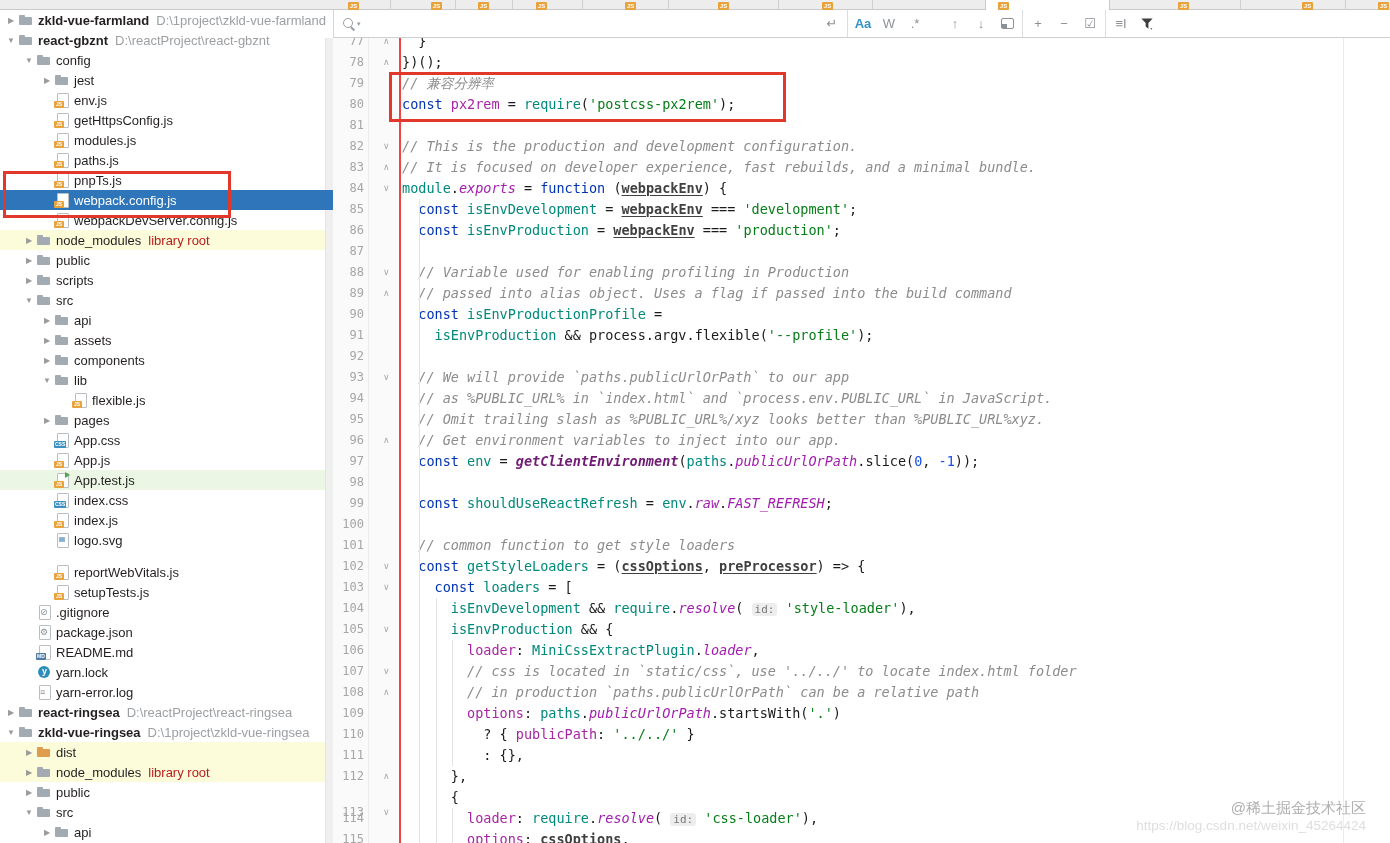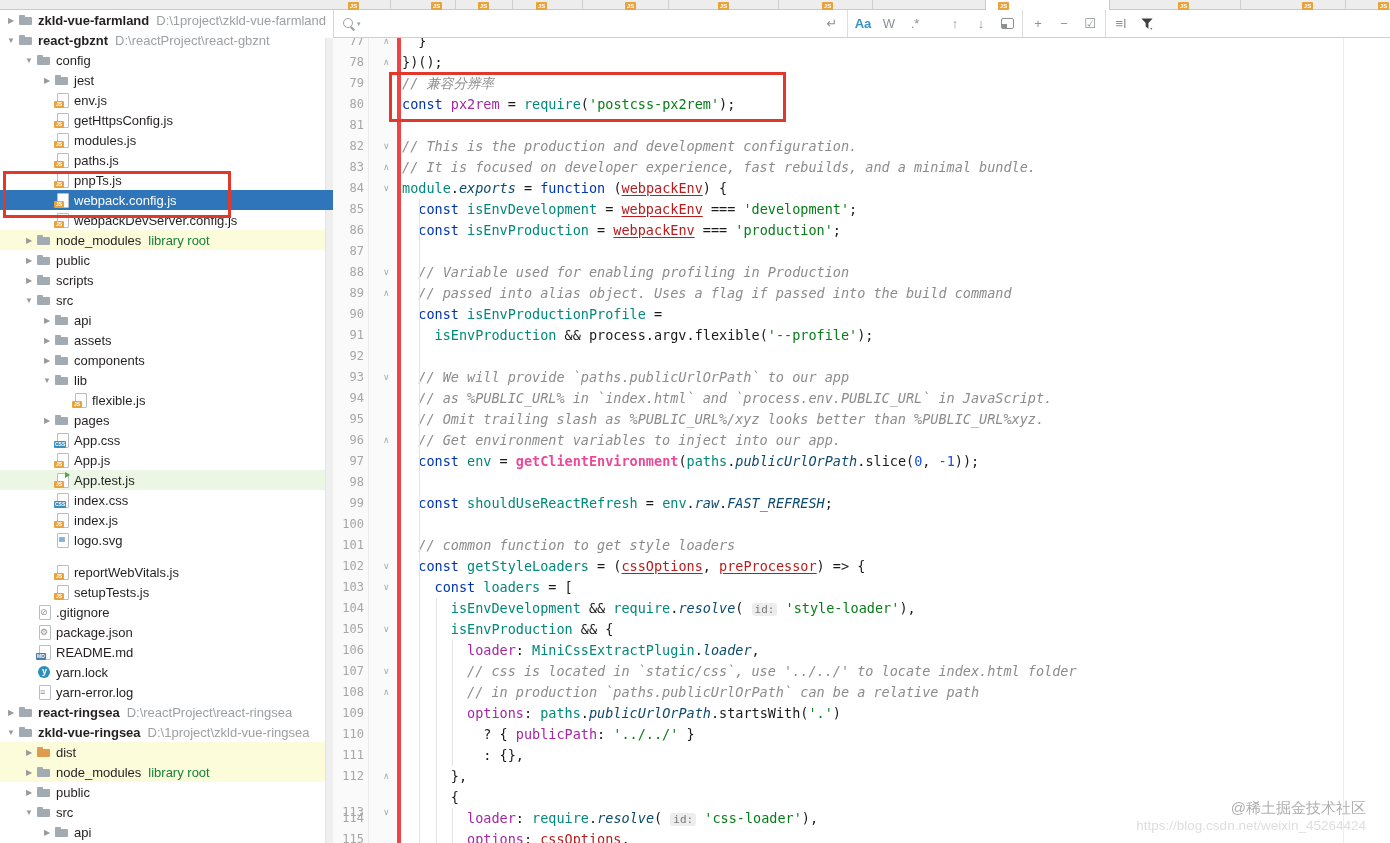--- a/index.html
+++ b/index.html
@@ -50,21 +50,21 @@
   .trow { position:relative; display:flex; align-items:center; height:20px; width:325px;
     font-size:13px; color:#231f20; white-space:nowrap; z-index:2; cursor:pointer; }
   .trow.sel { background:#2e75b9; color:#ffffff; width:333px; }
   .trow.yellow { background:#fcfcda; }
   .trow.green { background:#ebf6e5; }
   .trow .arrow { display:inline-block; width:14px; font-size:8px; color:#9a9a9a; text-align:center; flex:0 0 14px; }
   .trow.sel .arrow { color:#dce9f7; }
   .trow .tlabel { margin-left:4px; }
   .trow .tlabel.b { font-weight:bold; }
   .trow .tpath { margin-left:7px; color:#9da0a3; }
-  .trow .tbadge { margin-left:7px; color:#15803d; }
+  .trow .tbadge { margin-left:7px; color:#b91c1c; }
 
   
   .fi { position:relative; display:inline-block; width:16px; height:16px; flex:0 0 16px; }
   .fi.folder::before { content:""; position:absolute; left:1px; top:5px; width:13px; height:8px;
     background:#a2abb2; border-radius:1px; }
   .fi.folder::after { content:""; position:absolute; left:1px; top:3px; width:6px; height:3px;
     background:#a2abb2; border-radius:1px 1px 0 0; }
   .fi.folder.orange::before, .fi.folder.orange::after { background:#e09c4e; }
   .fi.sheet::before { content:""; position:absolute; left:3px; top:1px; width:10px; height:13px;
     background:#fdfdfd; border:1px solid #b9bec2; border-radius:1px; }
@@ -78,38 +78,38 @@
     border-left:5px solid #54a54b; border-top:3px solid transparent; border-bottom:3px solid transparent; }
   .fi .glyph { position:absolute; left:4px; top:3px; font-size:9px; color:#8a9096; }
   .fi.yarn::before { content:""; position:absolute; left:2px; top:2px; width:12px; height:12px;
     background:#2c8ebb; border-radius:50%; }
   .fi.yarn::after { content:"y"; position:absolute; left:6px; top:2px; color:#fff; font-size:9px; font-weight:bold; }
   .fi.img .pix { position:absolute; left:5px; top:5px; width:6px; height:5px; background:#7fb2d8; border:1px solid #9fb6c6; }
 
   
   .editor { position:absolute; left:333px; top:38px; width:1057px; height:805px; background:#ffffff; }
   .gutter { position:absolute; left:0; top:0; width:68px; height:805px; background:#fafafa;
-    border-right:4px solid #ef4444; }
+    border-right:2px solid #ef4444; }
   .gutter .innersep { position:absolute; left:35px; top:0; width:1px; height:805px; background:#ececec; }
   .gline { position:absolute; left:0; width:68px; height:21px; }
   .gnum { position:absolute; left:0; top:0; width:31px; text-align:right; font-family:"DejaVu Sans Mono","Liberation Mono",monospace;
     font-size:12px; line-height:21px; color:#a6a6a6; }
   .fold { position:absolute; left:50px; top:3px; font-size:9px; line-height:14px; color:#a8a8a8; cursor:pointer; }
   .codearea { position:absolute; left:69px; top:0; right:0; height:805px; }
   .cline { position:absolute; left:0; height:21px; white-space:pre;
     font-family:"DejaVu Sans Mono","Liberation Mono",monospace; font-size:13.5px; line-height:21px; color:#1a1a1a; }
   .cline .d  { color:#1a1a1a; }
   .cline .k  { color:#0033b3; }
   .cline .s  { color:#067d17; }
   .cline .c  { color:#8c8c8c; font-style:italic; }
   .cline .p  { color:#a626a4; }
-  .cline .pi { color:#0c4a6e; font-style:italic; }
+  .cline .pi { color:#a21caf; font-style:italic; }
   .cline .t  { color:#00897b; }
-  .cline .u  { color:#b91c1c; text-decoration:underline; text-underline-offset:2px; }
-  .cline .fi2 { color:#ec4899; font-weight:600; }
+  .cline .u  { color:#404040; text-decoration:underline; text-underline-offset:2px;font-weight:bold; }
+  .cline .fi2 { color:#701a75; font-style:italic; font-weight:600; }
   .cline .n  { color:#1750eb; }
   .cline .h  { color:#787878; background:#ededed; border-radius:3px; font-size:11px; padding:0 3px; }
   .iguide { position:absolute; width:1px; background:#e4e4e4; z-index:0; }
   .wrapguide { position:absolute; left:1343px; top:38px; width:1px; height:805px; background:#ececec; z-index:0; }
 
   
   .redbox { position:absolute; border:3px solid #e2382c; z-index:10; pointer-events:none; }
   .redbox.tree-box { left:3px; top:171px; width:228px; height:47px; }
   .redbox.code-box { left:389px; top:72px; width:397px; height:50px; }
 

